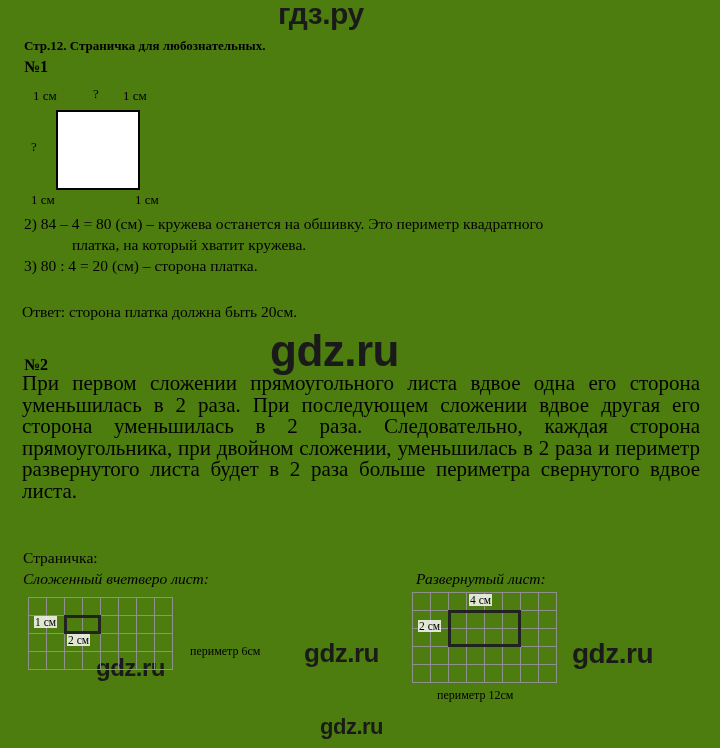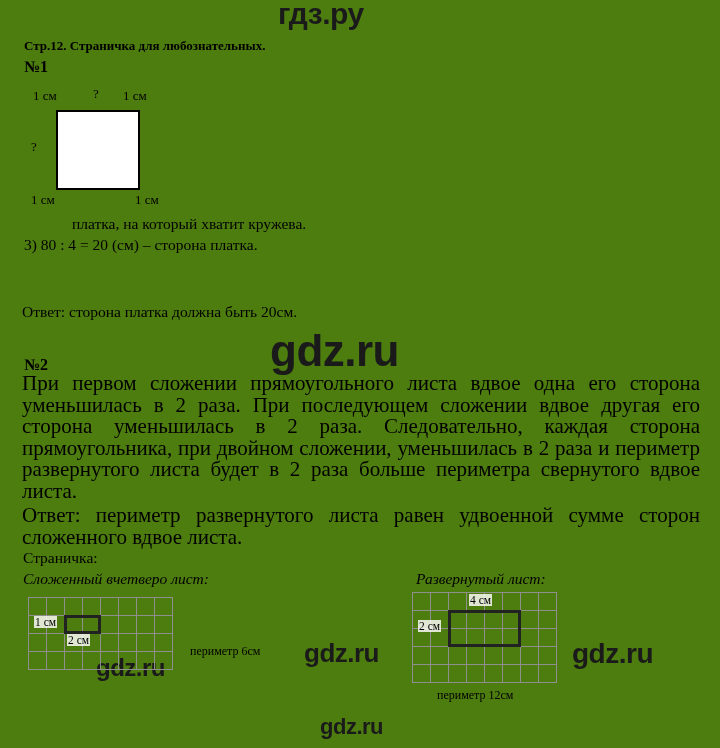--- a/index.html
+++ b/index.html
@@ -166,29 +166,29 @@
     <div class="sq-lab" id="sq-top-q">?</div>
     <div class="sq-lab" id="sq-top-r">1 см</div>
     <div class="sq-lab" id="sq-left-q">?</div>
     <div class="sq-lab" id="sq-bot-l">1 см</div>
     <div class="sq-lab" id="sq-bot-r">1 см</div>
     <div id="square"></div>
   </div>
 
   <div class="sol" id="sol-list">
     <div class="sol-item">
+      <span>2) 84 – 4 = 80 (см) – кружева останется на обшивку. Это периметр квадратного</span>
       <span class="cont">платка, на который хватит кружева.</span>
     </div>
     <div class="sol-item">3) 80 : 4 = 20 (см) – сторона платка.</div>
   </div>
   <div id="answer1">Ответ: сторона платка должна быть 20см.</div>
 
   <div class="num-head" id="num2">№2</div>
   <div class="para" id="p-body">При первом сложении прямоугольного листа вдвое одна его сторона уменьшилась в 2 раза. При последующем сложении вдвое другая его сторона уменьшилась в 2 раза. Следовательно, каждая сторона прямоугольника, при двойном сложении, уменьшилась в 2 раза и периметр развернутого листа будет в 2 раза больше периметра свернутого вдвое листа.</div>
-  <div class="para" id="p-answer">Ответ: периметр развернутого листа равен удвоенной сумме сторон сложенного вдвое листа.</div>
 
   <div id="naprimer">Страничка:</div>
   <div class="ital-cap" id="cap-left">Сложенный вчетверо лист:</div>
   <div class="ital-cap" id="cap-right">Развернутый лист:</div>
 
   <div class="grid-box" id="grid-left" style="left: 28px; top: 597px; width: 145px; height: 73px;">
     <div class="grid-bg" id="grid-left-bg">
         <div class="gline v" style="left: 0px;"></div>
         <div class="gline v" style="left: 18px;"></div>
         <div class="gline v" style="left: 36px;"></div>

